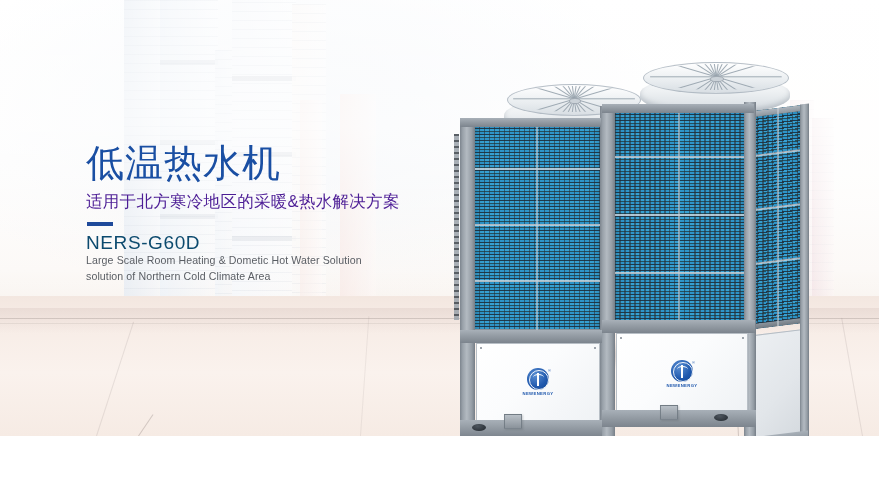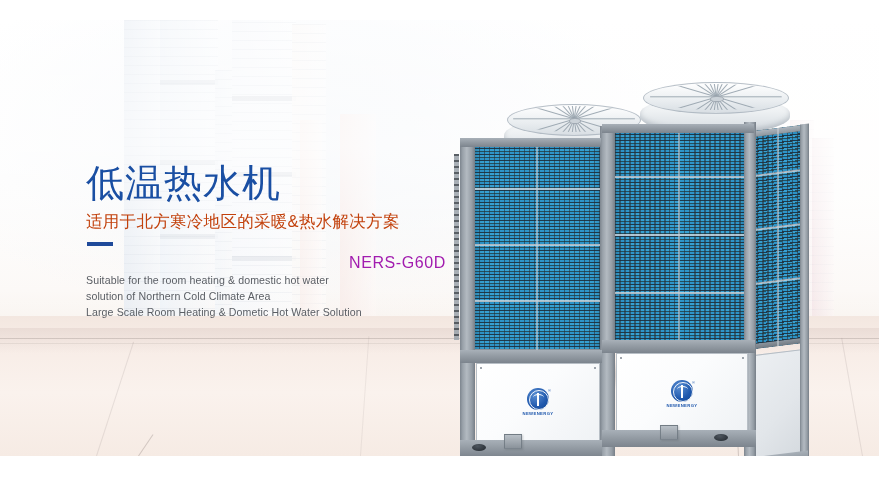--- a/index.html
+++ b/index.html
@@ -1,18 +1,18 @@
 <!DOCTYPE html>
 <html><head>
 <meta charset="utf-8">
 <style>
   html,body{margin:0;padding:0;background:#fff;}
   body{width:879px;height:486px;overflow:hidden;font-family:"Liberation Sans",sans-serif;}
 
-  #stage{position:relative;width:879px;height:436px;overflow:hidden;background:#ffffff;margin-top:20px;}
+  #stage{position:relative;width:879px;height:436px;overflow:hidden;background:#ffffff;}
 
   
   .bg-sky{position:absolute;inset:0;
     background:linear-gradient(180deg,#ffffff 0%,#fdfcfb 40%,#fbf7f4 62%,#f7efe9 72%,#fdf9f6 100%);}
   .bg-haze{position:absolute;left:0;top:0;width:879px;height:300px;
     background:radial-gradient(ellipse 520px 260px at 300px 120px, rgba(225,233,243,.55) 0%, rgba(255,255,255,0) 72%);}
   .bld{position:absolute;bottom:136px;border-radius:1px 1px 0 0;}
   .b1{left:124px;width:44px;height:300px;
     background:linear-gradient(90deg,rgba(224,231,240,.85),rgba(246,249,252,.5));}
   .b2{left:160px;width:58px;height:336px;
@@ -44,23 +44,23 @@
   .gv{position:absolute;bottom:0;width:1px;background:rgba(126,114,110,.3);transform-origin:bottom center;}
   .gshadow{position:absolute;left:430px;bottom:58px;width:430px;height:46px;
     background:radial-gradient(ellipse 220px 22px at 220px 23px, rgba(120,108,110,.3) 0%, rgba(120,108,110,0) 70%);}
   .gblur{position:absolute;left:0;bottom:102px;width:879px;height:26px;
     background:linear-gradient(180deg,rgba(214,196,190,.35),rgba(255,255,255,0));}
 
   
   .copy{position:absolute;left:86px;top:140px;width:360px;}
   .h1{font-size:38px;line-height:46px;color:#1a4fa3;letter-spacing:1px;font-weight:400;}
   .h2{font-size:40px;line-height:48px;color:#1a4fa3;letter-spacing:1px;font-weight:400;margin-top:-2px;}
-  .sub{font-size:16.5px;line-height:22px;color:#c2410c;letter-spacing:.3px;margin-top:4px;}
+  .sub{font-size:16.5px;line-height:22px;color:#4c1d95;letter-spacing:.3px;margin-top:4px;}
   .rule{width:26px;height:4px;background:#1f4a9a;margin:10px 0 8px 1px;}
-  .model{font-size:16px;line-height:17px;color:#a21caf;letter-spacing:.6px;text-align:right;}
+  .model{font-size:19px;line-height:17px;color:#0c4a6e;letter-spacing:.6px;}
   .en{font-size:10.6px;line-height:14.2px;color:#5a5e64;letter-spacing:.1px;margin-top:2px;}
 
   
   #unit{position:absolute;left:452px;top:62px;width:368px;height:370px;}
 
   .fan{position:absolute;}
   .fan-body{position:absolute;left:0;top:14px;width:100%;height:38px;border-radius:50%/46%;
     background:linear-gradient(180deg,#fdfefe 0%,#eef1f3 40%,#dfe4e8 72%,#cfd5da 100%);
     box-shadow:inset 0 -3px 5px rgba(120,132,142,.35);}
   .fan-rim{position:absolute;left:2%;top:0;width:96%;height:30px;border-radius:50%;
@@ -164,23 +164,22 @@
     <div class="gv" style="left:738px;height:122px;transform:rotate(-3deg)"></div>
     <div class="gv" style="left:862px;height:120px;transform:rotate(-10deg);opacity:.5"></div>
     <div class="gshadow"></div>
   </div>
 
   <div class="copy">
     <div class="h1">低温热水机</div>
     <div class="sub">适用于北方寒冷地区的采暖&amp;热水解决方案</div>
     <div class="rule"></div>
     <div class="model">NERS-G60D</div>
-    <div class="en">Suitable for the room heating &amp; domestic hot water</div>
+    <div class="en">Large Scale Room Heating &amp; Dometic Hot Water Solution</div>
     <div class="en">solution of Northern Cold Climate Area</div>
-    <div class="en">Large Scale Room Heating &amp; Dometic Hot Water Solution</div>
   </div>
 
   <div id="unit">
 
     <div class="fan" style="left:188px;top:0px;width:150px;height:56px;">
       <div class="fan-body"></div>
       <div class="fan-rim">
           <div class="fan-grid" id="grid-r">
             <div class="fw" style="transform: translate(-50%, -50%) rotate(0deg);"></div>
             <div class="fw" style="transform: translate(-50%, -50%) rotate(16.3636deg);"></div>

